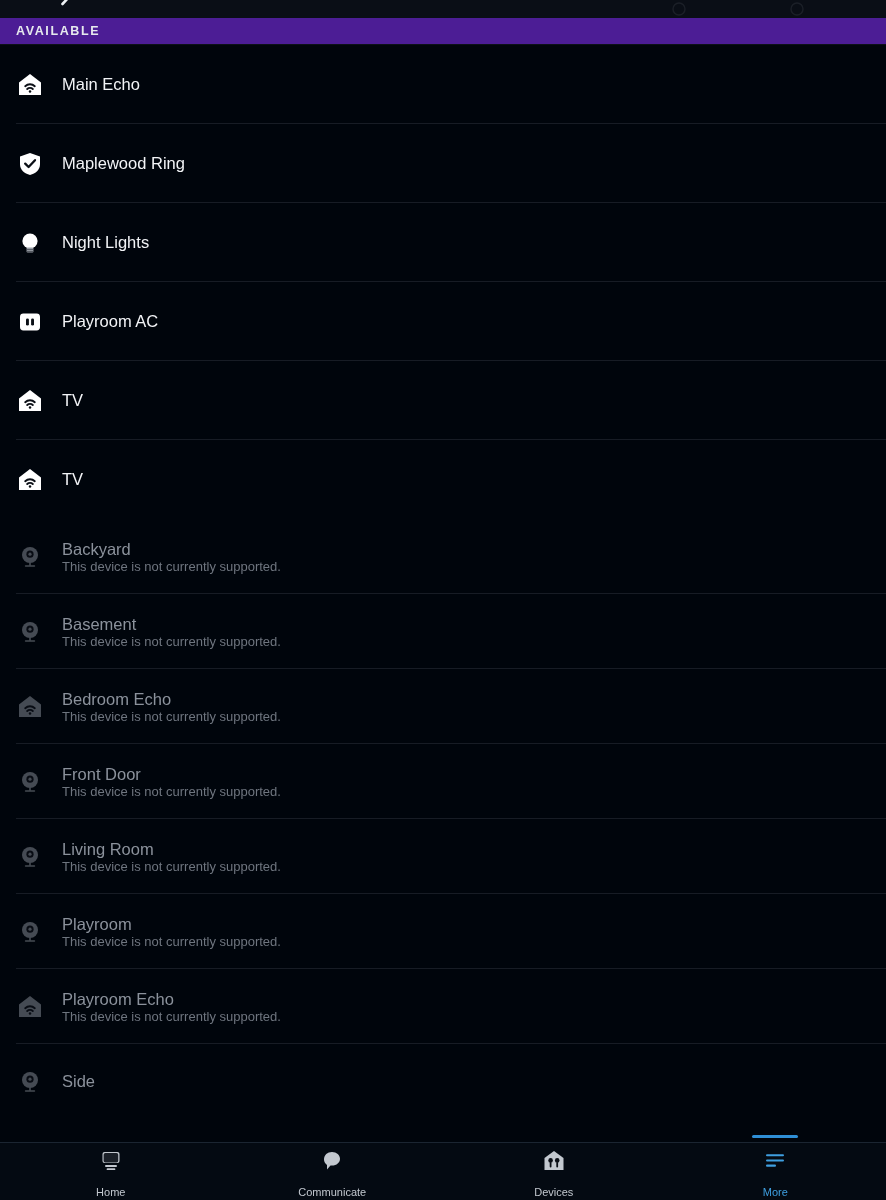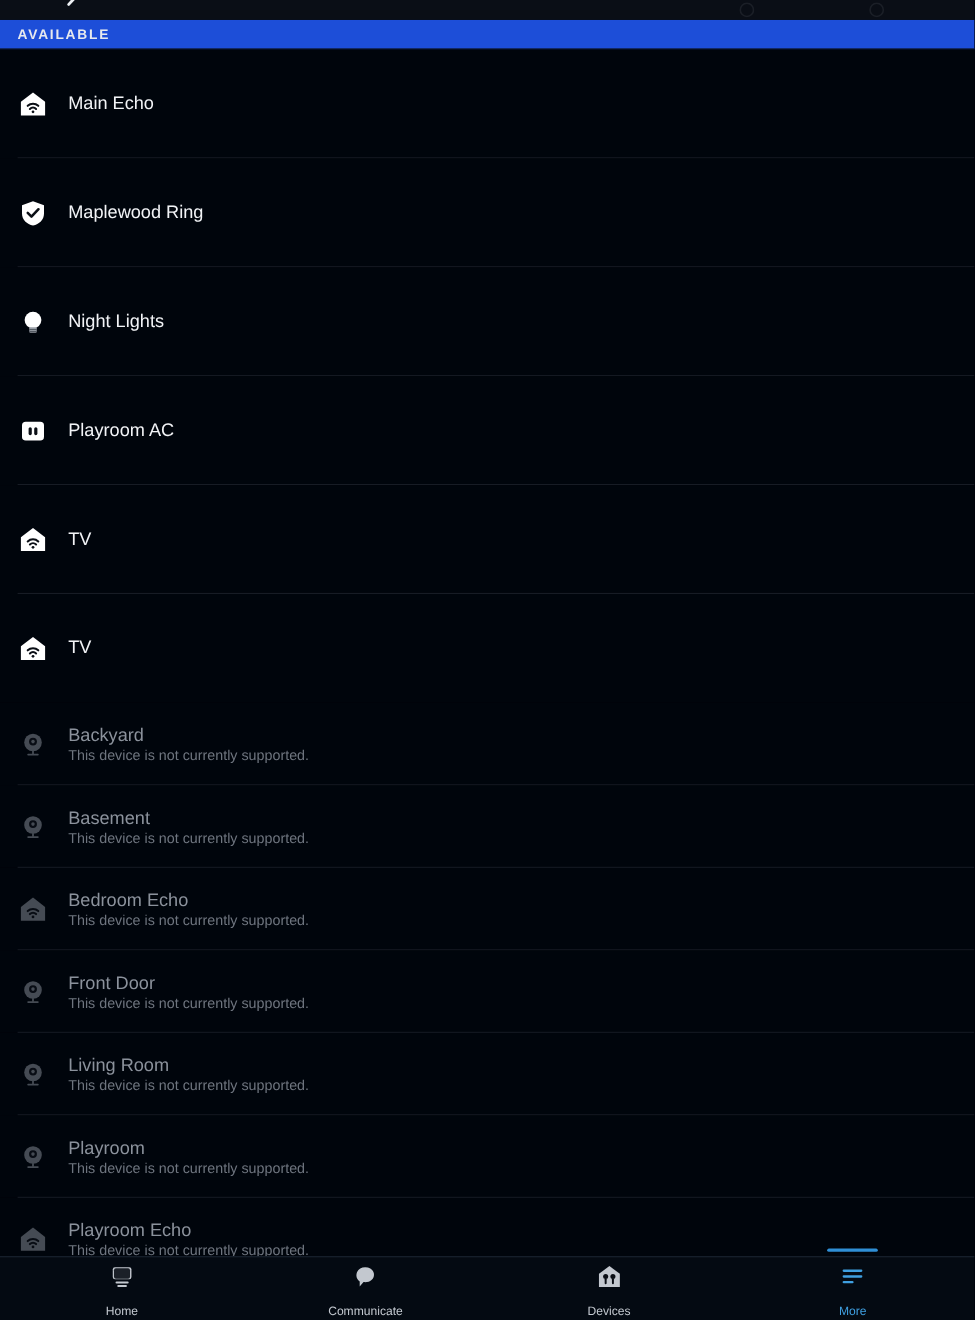--- a/index.html
+++ b/index.html
@@ -18,38 +18,38 @@
   .back-chevron {
     position:absolute; left:58px; top:-4px; width:16px; height:16px;
   }
   .back-chevron svg { display:block; }
   .ghost-ico { position:absolute; top:2px; width:14px; height:14px; opacity:.13; }
   .ghost-ico.g1 { left:672px; }
   .ghost-ico.g2 { left:790px; }
 
   
   .section-head {
-    background:#1d4ed8;
+    background:#4c1d95;
     height:27px;
     display:flex; align-items:center;
     padding-left:16px;
     flex:0 0 auto;
     border-bottom:1px solid #0c1018;
   }
   .section-head span {
     font-size:12.5px; font-weight:bold; color:#e6e9ee;
     letter-spacing:1.6px;
   }
 
   
   .list-scroll { flex:1 1 auto; overflow:hidden; background:#00050c; }
 
   
   .row {
-    height:99px;
+    height:79px;
     display:flex; align-items:center;
     padding-left:16px;
     position:relative;
     background:#00050c;
   }
   .row .divider {
     position:absolute; left:16px; right:0; bottom:0; height:1px; background:#171c25;
   }
   .row .ico {
     width:28px; height:28px; flex:0 0 28px;

